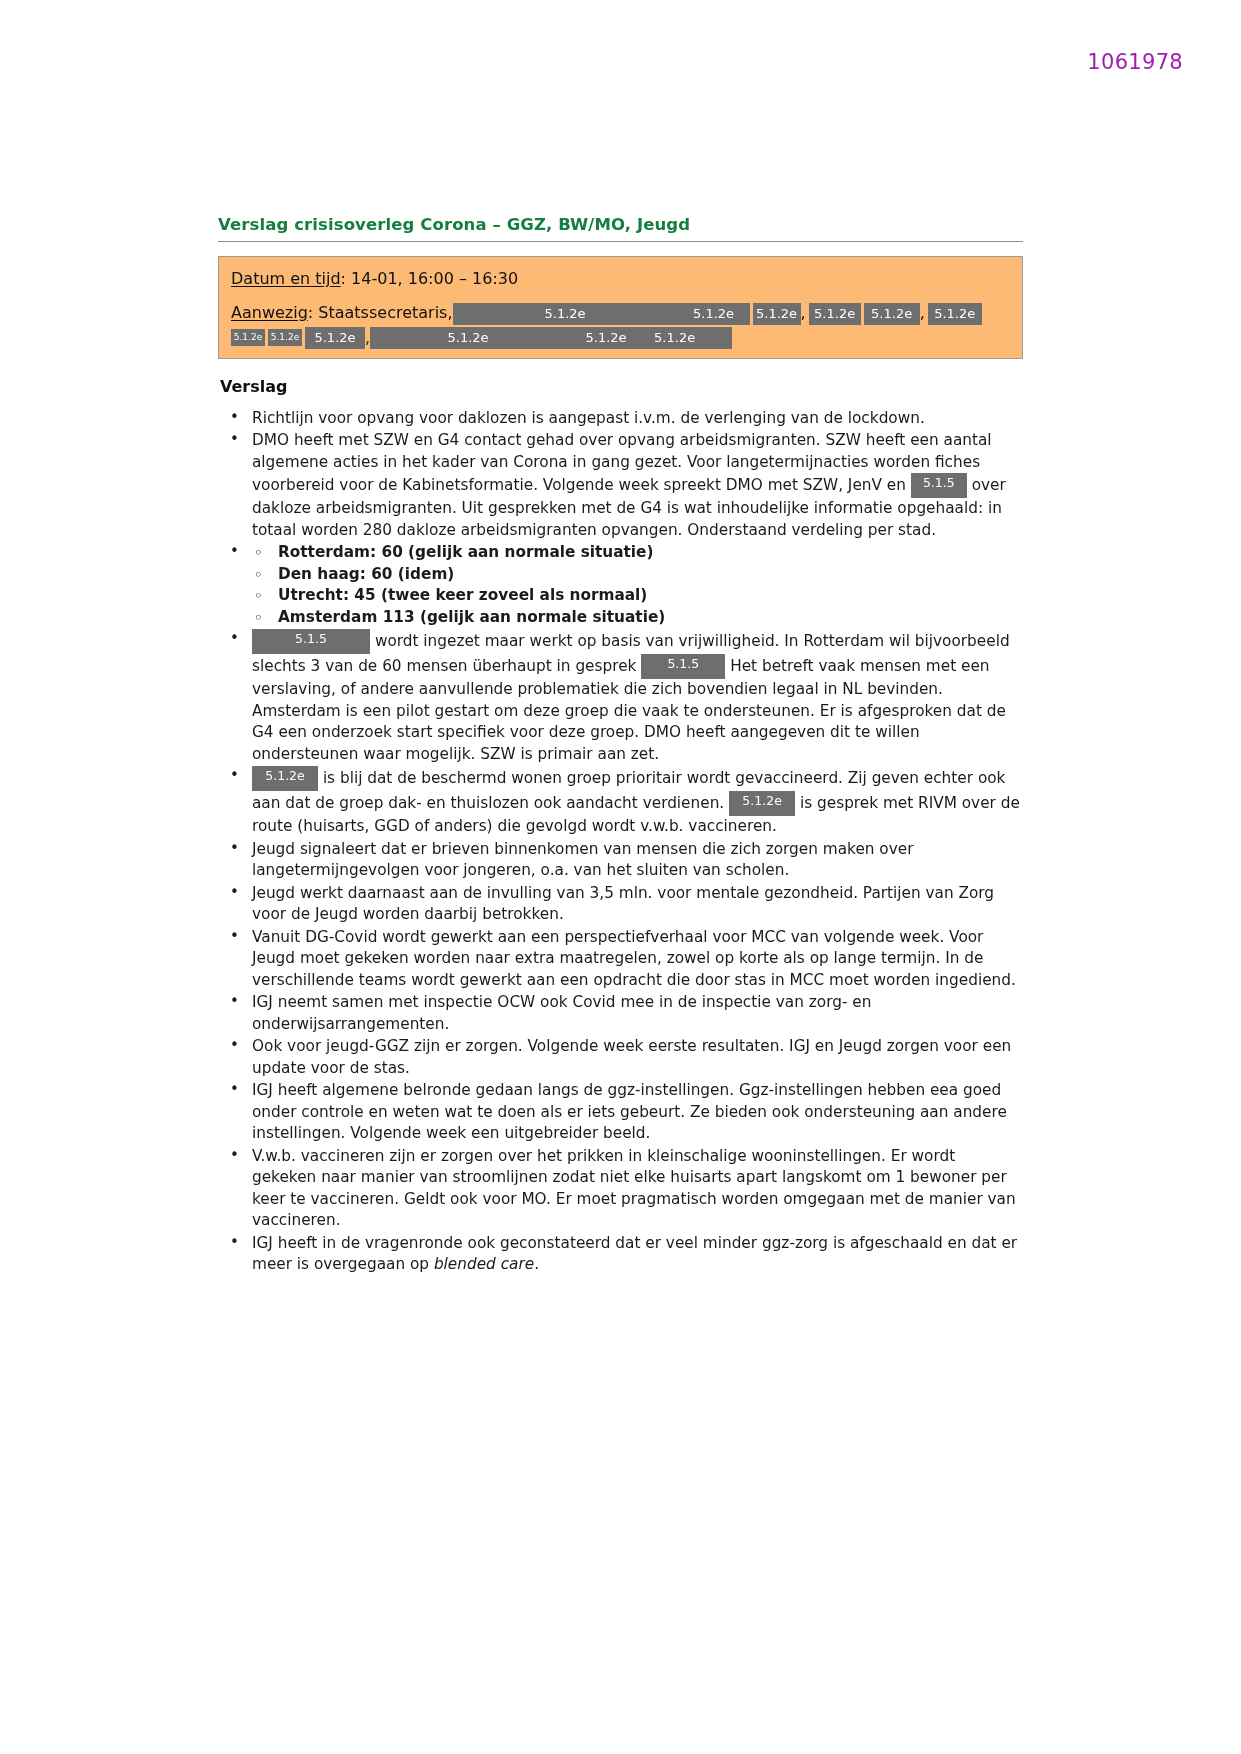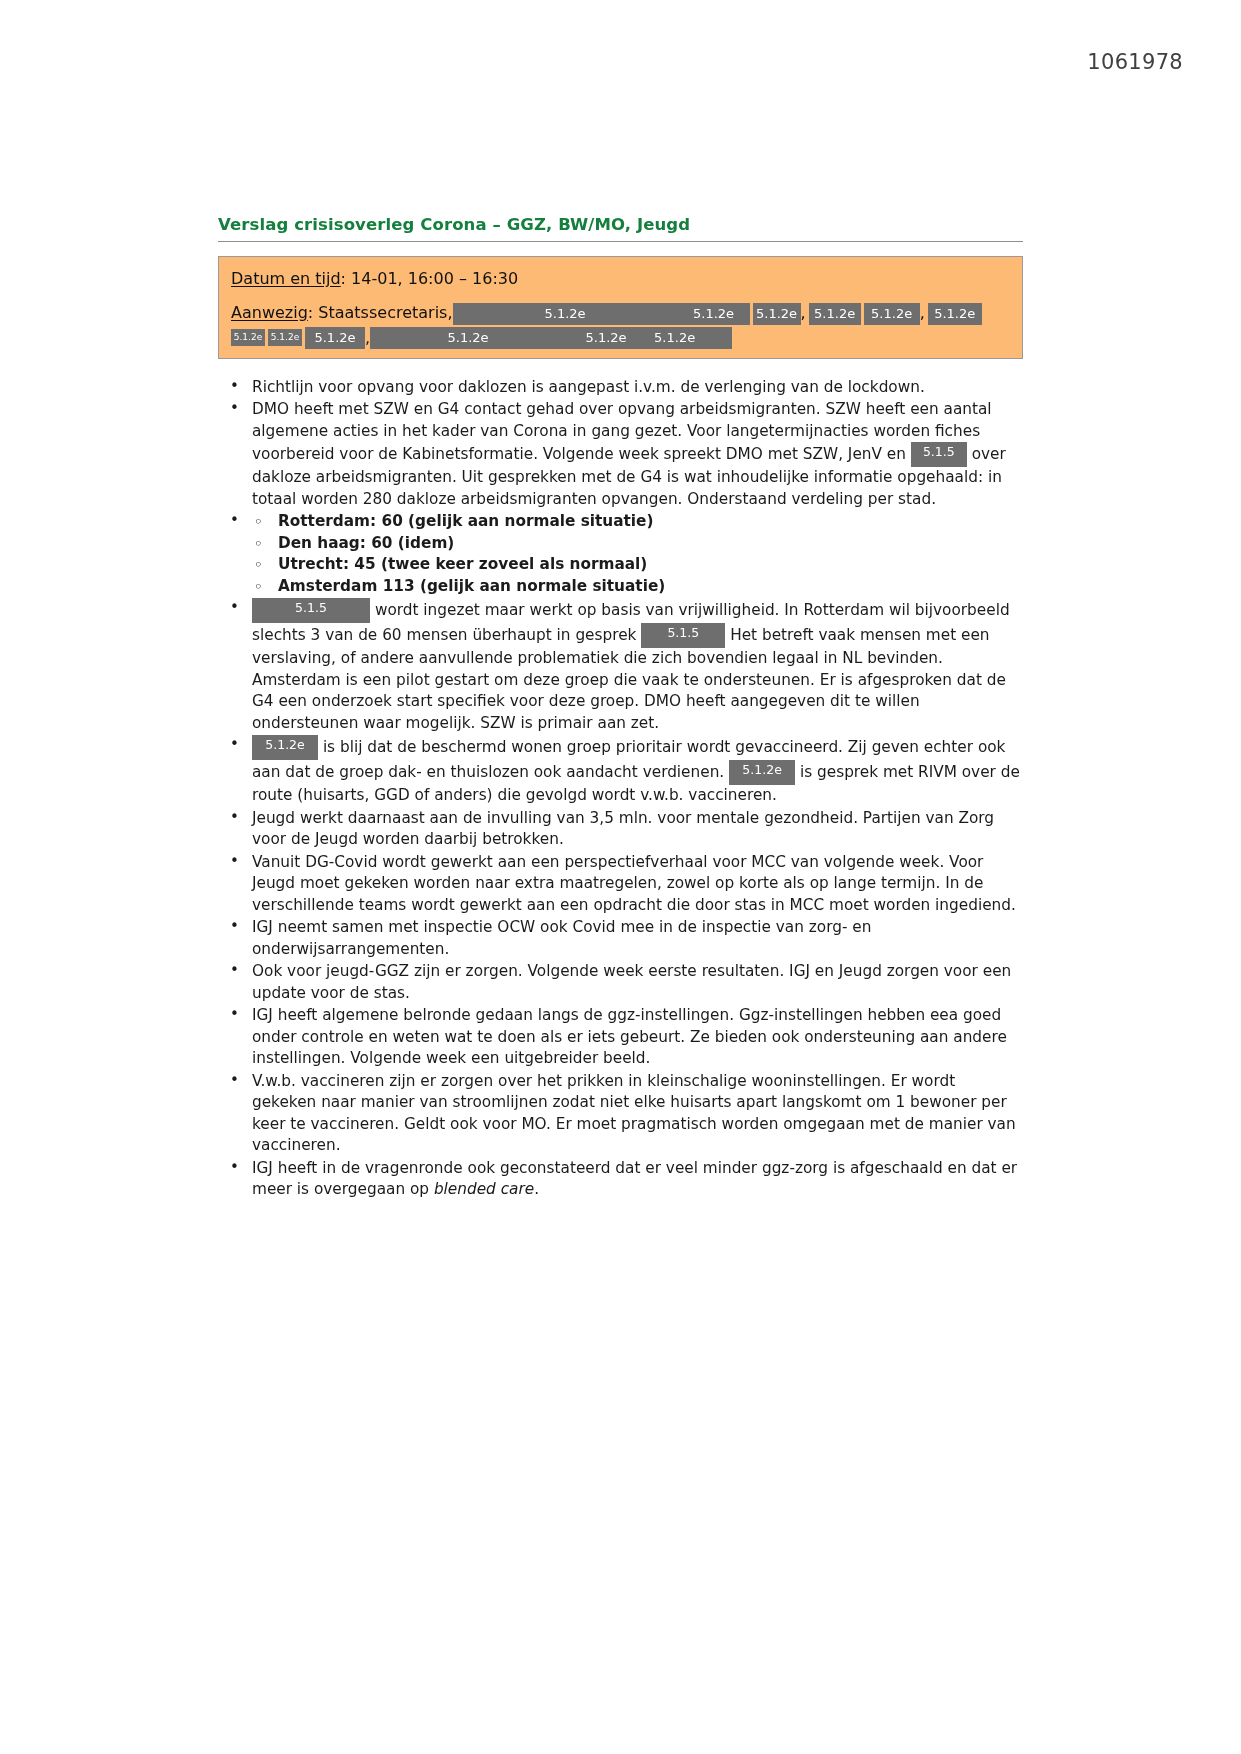--- a/index.html
+++ b/index.html
@@ -21,21 +21,21 @@
     overflow: hidden;
     box-sizing: border-box;
   }
   
   .doc-number {
     position: absolute;
     top: 50px;
     right: 58px;
     font-size: 21px;
     letter-spacing: 0.3px;
-    color: #404040;
+    color: #a21caf;
     font-family: "DejaVu Sans", "Liberation Sans", sans-serif;
   }
   
   .content {
     position: absolute;
     left: 218px;
     top: 215px;
     width: 805px;
   }
   
@@ -167,20 +167,21 @@
     <div class="doc-title">Verslag crisisoverleg Corona – GGZ, BW/MO, Jeugd</div>
 
     <div class="meta-box">
       <div class="meta-line datum"><span class="meta-label">Datum en tijd</span><span>: 14-01, 16:00 – 16:30</span></div>
 
       <div class="meta-line"><span class="meta-label">Aanwezig</span><span>: Staatssecretaris,</span><span class="red tall" style="width:225px">5.1.2e</span><span class="red tall" style="width:72px">5.1.2e</span><span class="sep"></span><span class="red tall" style="width:48px">5.1.2e</span><span>,</span><span class="sep"></span><span class="red tall" style="width:52px">5.1.2e</span><span class="sep"></span><span class="red tall" style="width:56px">5.1.2e</span><span>,</span><span class="sep"></span><span class="red tall" style="width:54px">5.1.2e</span></div>
 
       <div class="meta-row2"><span class="red tiny" style="width:34px">5.1.2e</span><span class="sep"></span><span class="red tiny" style="width:34px">5.1.2e</span><span class="sep"></span><span class="red tall" style="width:60px">5.1.2e</span><span style="font-size:16px;line-height:20px;vertical-align:middle;">,</span><span class="red tall" style="width:196px">5.1.2e</span><span class="red tall" style="width:80px">5.1.2e</span><span class="red tall" style="width:86px;text-align:left;padding-left:8px;">5.1.2e</span></div>
     </div>
 
+    <div class="section-heading">Verslag</div>
 
     <ul class="bullets">
 
       <li>Richtlijn voor opvang voor daklozen is aangepast i.v.m. de verlenging van de lockdown.</li>
 
       <li><span>DMO heeft met SZW en G4 contact gehad over opvang arbeidsmigranten. SZW heeft een aantal algemene acties in het kader van Corona in gang gezet. Voor langetermijnacties worden fiches voorbereid voor de Kabinetsformatie. Volgende week spreekt DMO met SZW, JenV en</span>
         <span class="red inline-sm" style="width:56px">5.1.5</span>
         <span>over dakloze arbeidsmigranten. Uit gesprekken met de G4 is wat inhoudelijke informatie opgehaald: in totaal worden 280 dakloze arbeidsmigranten opvangen. Onderstaand verdeling per stad.</span>
       </li>
 
@@ -198,20 +199,21 @@
         <span class="red inline-sm" style="width:84px">5.1.5</span>
         <span>Het betreft vaak mensen met een verslaving, of andere aanvullende problematiek die zich bovendien legaal in NL bevinden. Amsterdam is een pilot gestart om deze groep die vaak te ondersteunen. Er is afgesproken dat de G4 een onderzoek start specifiek voor deze groep. DMO heeft aangegeven dit te willen ondersteunen waar mogelijk. SZW is primair aan zet.</span>
       </li>
 
       <li><span class="red inline-sm" style="width:66px">5.1.2e</span>
         <span>is blij dat de beschermd wonen groep prioritair wordt gevaccineerd. Zij geven echter ook aan dat de groep dak- en thuislozen ook aandacht verdienen.</span>
         <span class="red inline-sm" style="width:66px">5.1.2e</span>
         <span>is gesprek met RIVM over de route (huisarts, GGD of anders) die gevolgd wordt v.w.b. vaccineren.</span>
       </li>
 
+      <li>Jeugd signaleert dat er brieven binnenkomen van mensen die zich zorgen maken over langetermijngevolgen voor jongeren, o.a. van het sluiten van scholen.</li>
       <li>Jeugd werkt daarnaast aan de invulling van 3,5 mln. voor mentale gezondheid. Partijen van Zorg voor de Jeugd worden daarbij betrokken.</li>
       <li>Vanuit DG-Covid wordt gewerkt aan een perspectiefverhaal voor MCC van volgende week. Voor Jeugd moet gekeken worden naar extra maatregelen, zowel op korte als op lange termijn. In de verschillende teams wordt gewerkt aan een opdracht die door stas in MCC moet worden ingediend.</li>
       <li>IGJ neemt samen met inspectie OCW ook Covid mee in de inspectie van zorg- en onderwijsarrangementen.</li>
       <li>Ook voor jeugd-GGZ zijn er zorgen. Volgende week eerste resultaten. IGJ en Jeugd zorgen voor een update voor de stas.</li>
       <li>IGJ heeft algemene belronde gedaan langs de ggz-instellingen. Ggz-instellingen hebben eea goed onder controle en weten wat te doen als er iets gebeurt. Ze bieden ook ondersteuning aan andere instellingen. Volgende week een uitgebreider beeld.</li>
       <li>V.w.b. vaccineren zijn er zorgen over het prikken in kleinschalige wooninstellingen. Er wordt gekeken naar manier van stroomlijnen zodat niet elke huisarts apart langskomt om 1 bewoner per keer te vaccineren. Geldt ook voor MO. Er moet pragmatisch worden omgegaan met de manier van vaccineren.</li>
 
       <li><span>IGJ heeft in de vragenronde ook geconstateerd dat er veel minder ggz-zorg is afgeschaald en dat er meer is overgegaan op</span>
         <em class="blended">blended care</em><span>.</span>
       </li>

